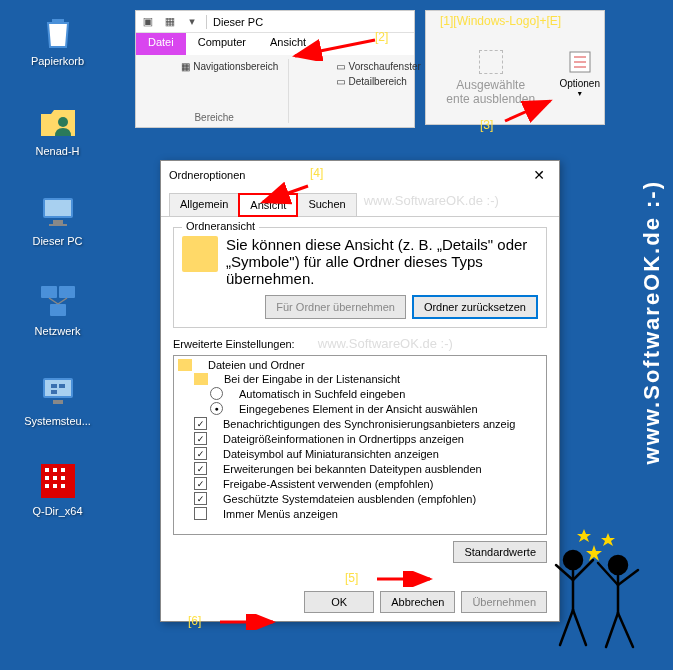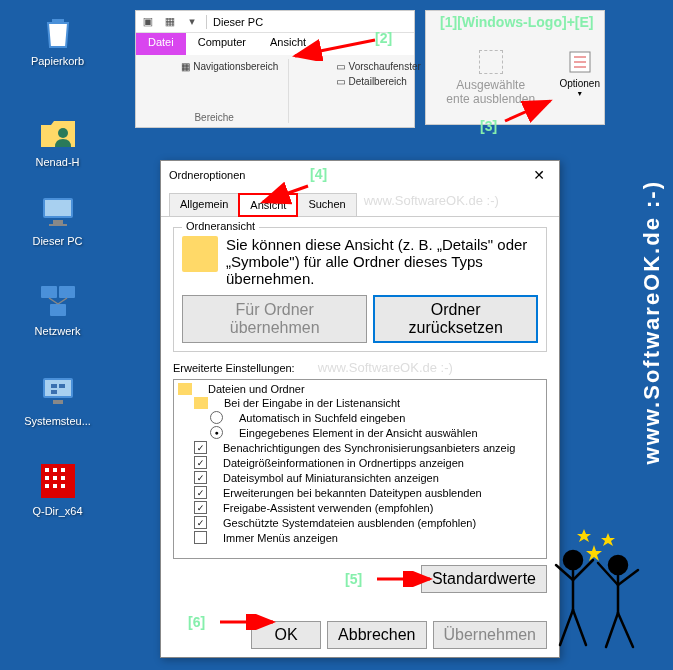--- a/index.html
+++ b/index.html
@@ -35,60 +35,60 @@
     .dialog-tab.highlighted { border: 2px solid red; }
     .dialog-body { padding: 10px 12px; }
     
     .group-box { border: 1px solid #ccc; padding: 8px; margin-bottom: 8px; position: relative; }
     .group-box-title { position: absolute; top: -8px; left: 8px; background: white; padding: 0 4px; font-size: 11px; }
     .group-box-content { display: flex; gap: 8px; align-items: flex-start; }
     .folder-icon { width: 36px; height: 36px; background: #ffd968; border-radius: 2px; }
     .group-box-text { font-size: 15px; flex: 1; }
     .group-box-buttons { display: flex; gap: 6px; margin-top: 8px; justify-content: flex-end; }
     
-    .btn { padding: 4px 10px; font-size: 16px; border: 1px solid #999; background: #e8e8e8; cursor: pointer; }
+    .btn { padding: 4px 10px; font-size: 11px; border: 1px solid #999; background: #e8e8e8; cursor: pointer; }
     .btn.highlighted { border: 2px solid #0078d7; }
     .btn.disabled { color: #888; }
     
     .settings-label { font-size: 11px; margin-bottom: 4px; }
     .tree-box { border: 1px solid #999; height: 180px; overflow-y: auto; overflow-x: auto; padding: 2px; background: white; font-size: 11px; }
     .tree-item { padding: 1px 2px; display: flex; align-items: center; gap: 16px; white-space: nowrap; }
     .tree-item.indent1 { padding-left: 18px; text-align: center; }
     .tree-item.indent2 { padding-left: 34px; }
     .tree-icon { width: 13px; height: 13px; display: inline-flex; align-items: center; justify-content: center; border: 1px solid #666; font-size: 9px; flex-shrink: 0; }
     .tree-icon.checked::after { content: "✓"; }
     .tree-icon.radio { border-radius: 50%; }
     .tree-icon.radio.checked::after { content: "●"; font-size: 7px; }
     .tree-folder-icon { width: 14px; height: 12px; background: #ffd968; display: inline-block; flex-shrink: 0; }
     
     .dialog-actions { display: flex; gap: 6px; justify-content: flex-end; padding: 8px 12px; margin-top: 4px; }
     .defaults-row { display: flex; justify-content: flex-end; padding: 6px 0; }
     
     
-    .annotation { position: absolute; color: #86efac; font-weight: bold; font-size: 14px; z-index: 100; pointer-events: none; }
+    .annotation { position: absolute; color: #fde047; font-weight: normal; font-size: 12px; z-index: 100; pointer-events: none; }
     .arrow { position: absolute; z-index: 99; pointer-events: none; }
     
     .watermark-side { position: absolute; right: 8px; top: 180px; color: white; font-size: 22px; font-weight: bold; writing-mode: vertical-rl; transform: rotate(180deg); letter-spacing: 2px; }
     .watermark-dialog { position: absolute; color: #ddd; font-size: 13px; z-index: 0; }
     
     .stick-figures { position: absolute; right: 15px; bottom: 15px; width: 120px; height: 140px; }
   </style>
 </head>
 <body>
 
 <div class="desktop-icon" style="top:10px;left:20px">
   <div class="icon-img">
       <svg width="40" height="40" viewBox="0 0 40 40">
         <path d="M10 12 L30 12 L28 36 L12 36 Z" fill="#fff" stroke="#4a90d9" stroke-width="2"></path>
         <path d="M14 8 L26 8 L26 12 L14 12 Z" fill="#4a90d9"></path>
       </svg>
     </div>
   <div class="label">Papierkorb</div>
 </div>
-<div class="desktop-icon" style="top:111px;left:20px">
+<div class="desktop-icon" style="top:100px;left:20px">
   <div class="icon-img">
       <svg width="42" height="42" viewBox="0 0 42 42">
         <path d="M4 14 L14 14 L17 10 L38 10 L38 36 L4 36 Z" fill="#ffd968"></path>
         <circle cx="26" cy="22" r="5" fill="#2a7a5a"></circle>
         <path d="M18 36 Q18 28 26 28 Q34 28 34 36" fill="#2a7a5a"></path>
       </svg>
     </div>
   <div class="label">Nenad-H</div>
 </div>
 <div class="desktop-icon" style="top:190px;left:20px">

